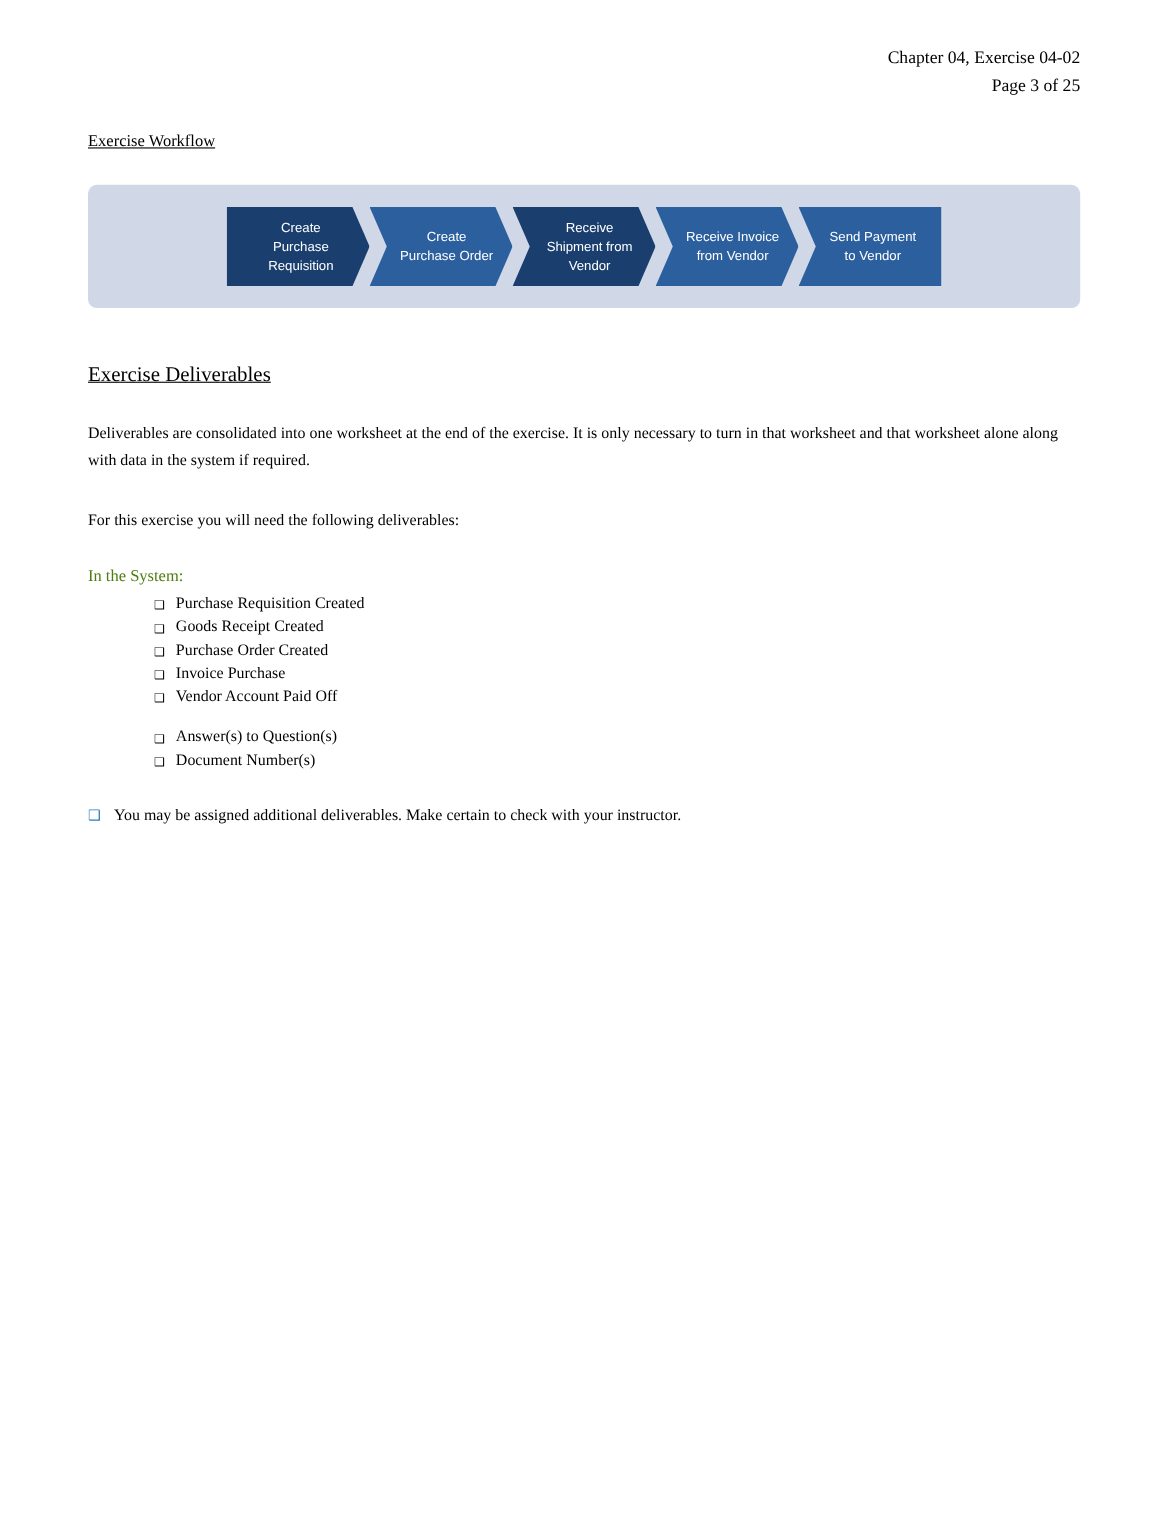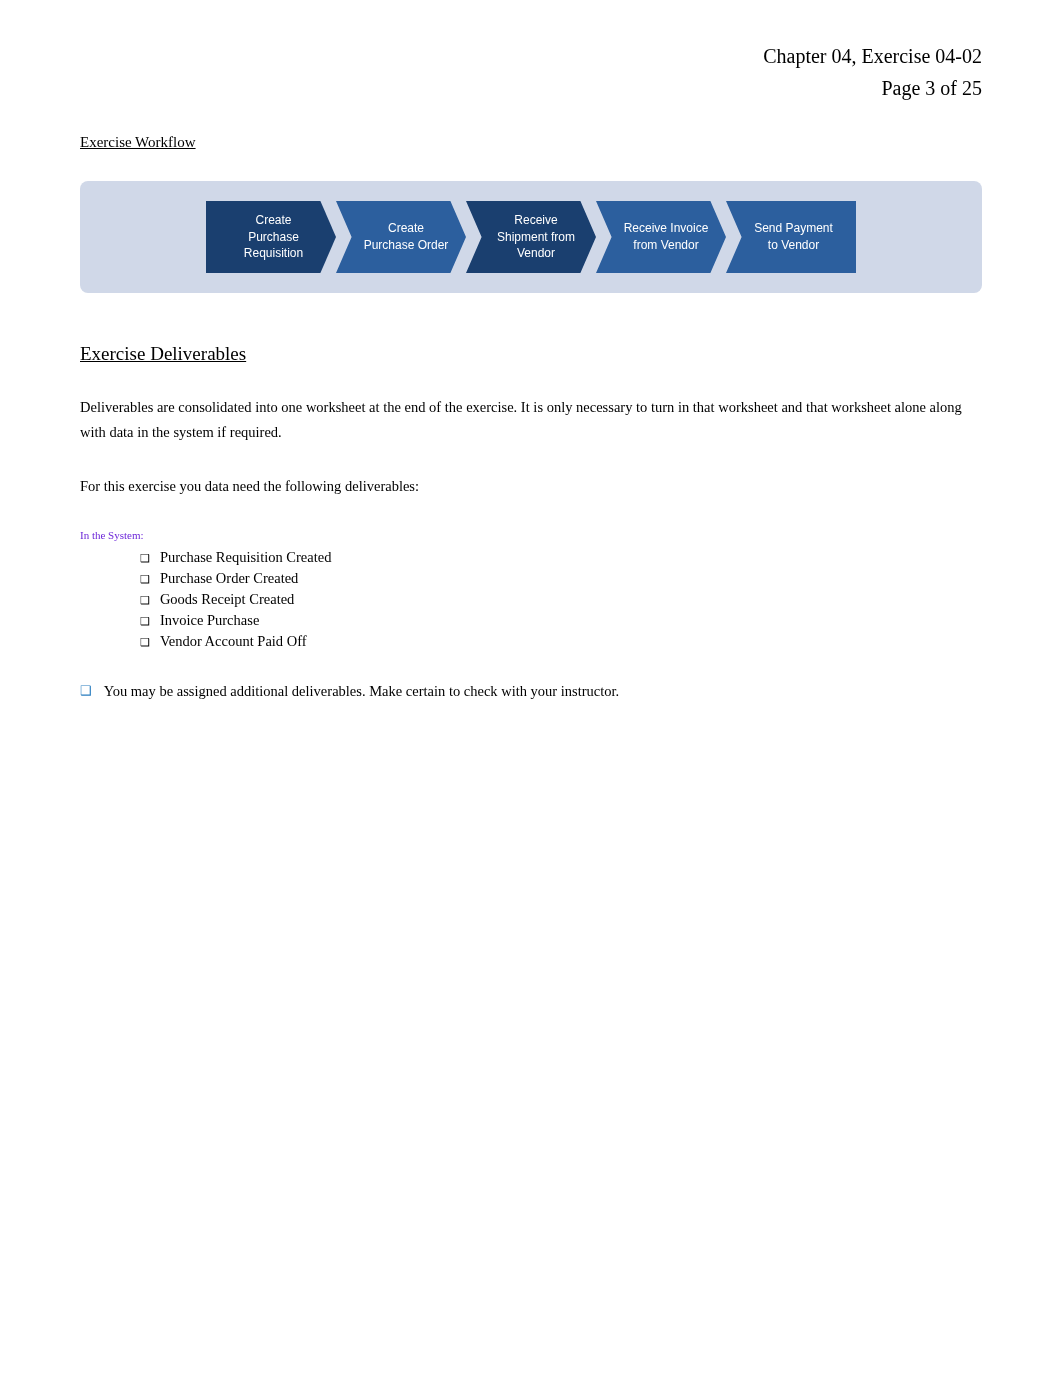--- a/index.html
+++ b/index.html
@@ -15,21 +15,21 @@
 
     .page {
       width: 1062px;
       min-height: 1377px;
       padding: 40px 80px 60px 80px;
       position: relative;
     }
 
     .header-info {
       text-align: right;
-      font-size: 20px;
+      font-size: 16px;
       line-height: 1.6;
       margin-bottom: 30px;
       color: #000;
     }
 
     .exercise-workflow-title {
       font-size: 15px;
       font-weight: normal;
       color: #000;
       margin-bottom: 30px;
@@ -106,22 +106,22 @@
       color: #000;
       margin-bottom: 30px;
       margin-top: 20px;
     }
 
     .list-section {
       margin-bottom: 20px;
     }
 
     .list-label {
-      font-size: 11px;
-      color: #6d28d9;
+      font-size: 15px;
+      color: #4d7c0f;
       margin-bottom: 8px;
     }
 
     .list-items {
       list-style: none;
       padding-left: 60px;
       margin-bottom: 10px;
     }
 
     .list-items li {
@@ -202,44 +202,52 @@
       <div class="step-shape last">
         <span class="step-label">Send Payment<br>to Vendor</span>
       </div>
     </div>
   </div>
 
   <div class="section-title">Exercise Deliverables</div>
 
   <p class="body-text">Deliverables are consolidated into one worksheet at the end of the exercise. It is only necessary to turn in that worksheet and that worksheet alone along with data in the system if required.</p>
 
-  <p class="body-text">For this exercise you data need the following deliverables:</p>
+  <p class="body-text">For this exercise you will need the following deliverables:</p>
 
   <div class="list-section">
     <div class="list-label">In the System:</div>
     <ul class="list-items">
       <li>
           <span>Purchase Requisition Created</span>
         </li>
       <li>
+          <span>Goods Receipt Created</span>
+        </li>
+      <li>
           <span>Purchase Order Created</span>
         </li>
       <li>
-          <span>Goods Receipt Created</span>
-        </li>
-      <li>
           <span>Invoice Purchase</span>
         </li>
       <li>
           <span>Vendor Account Paid Off</span>
         </li>
     </ul>
   </div>
 
   <div class="list-section">
+    <ul class="list-items">
+      <li>
+          <span>Answer(s) to Question(s)</span>
+        </li>
+      <li>
+          <span>Document Number(s)</span>
+        </li>
+    </ul>
   </div>
 
   <div class="note-row">
     <span class="note-icon">❑</span>
     <span class="note-text">You may be assigned additional deliverables. Make certain to check with your instructor.</span>
   </div>
 
 </div>
 
 </body></html>

